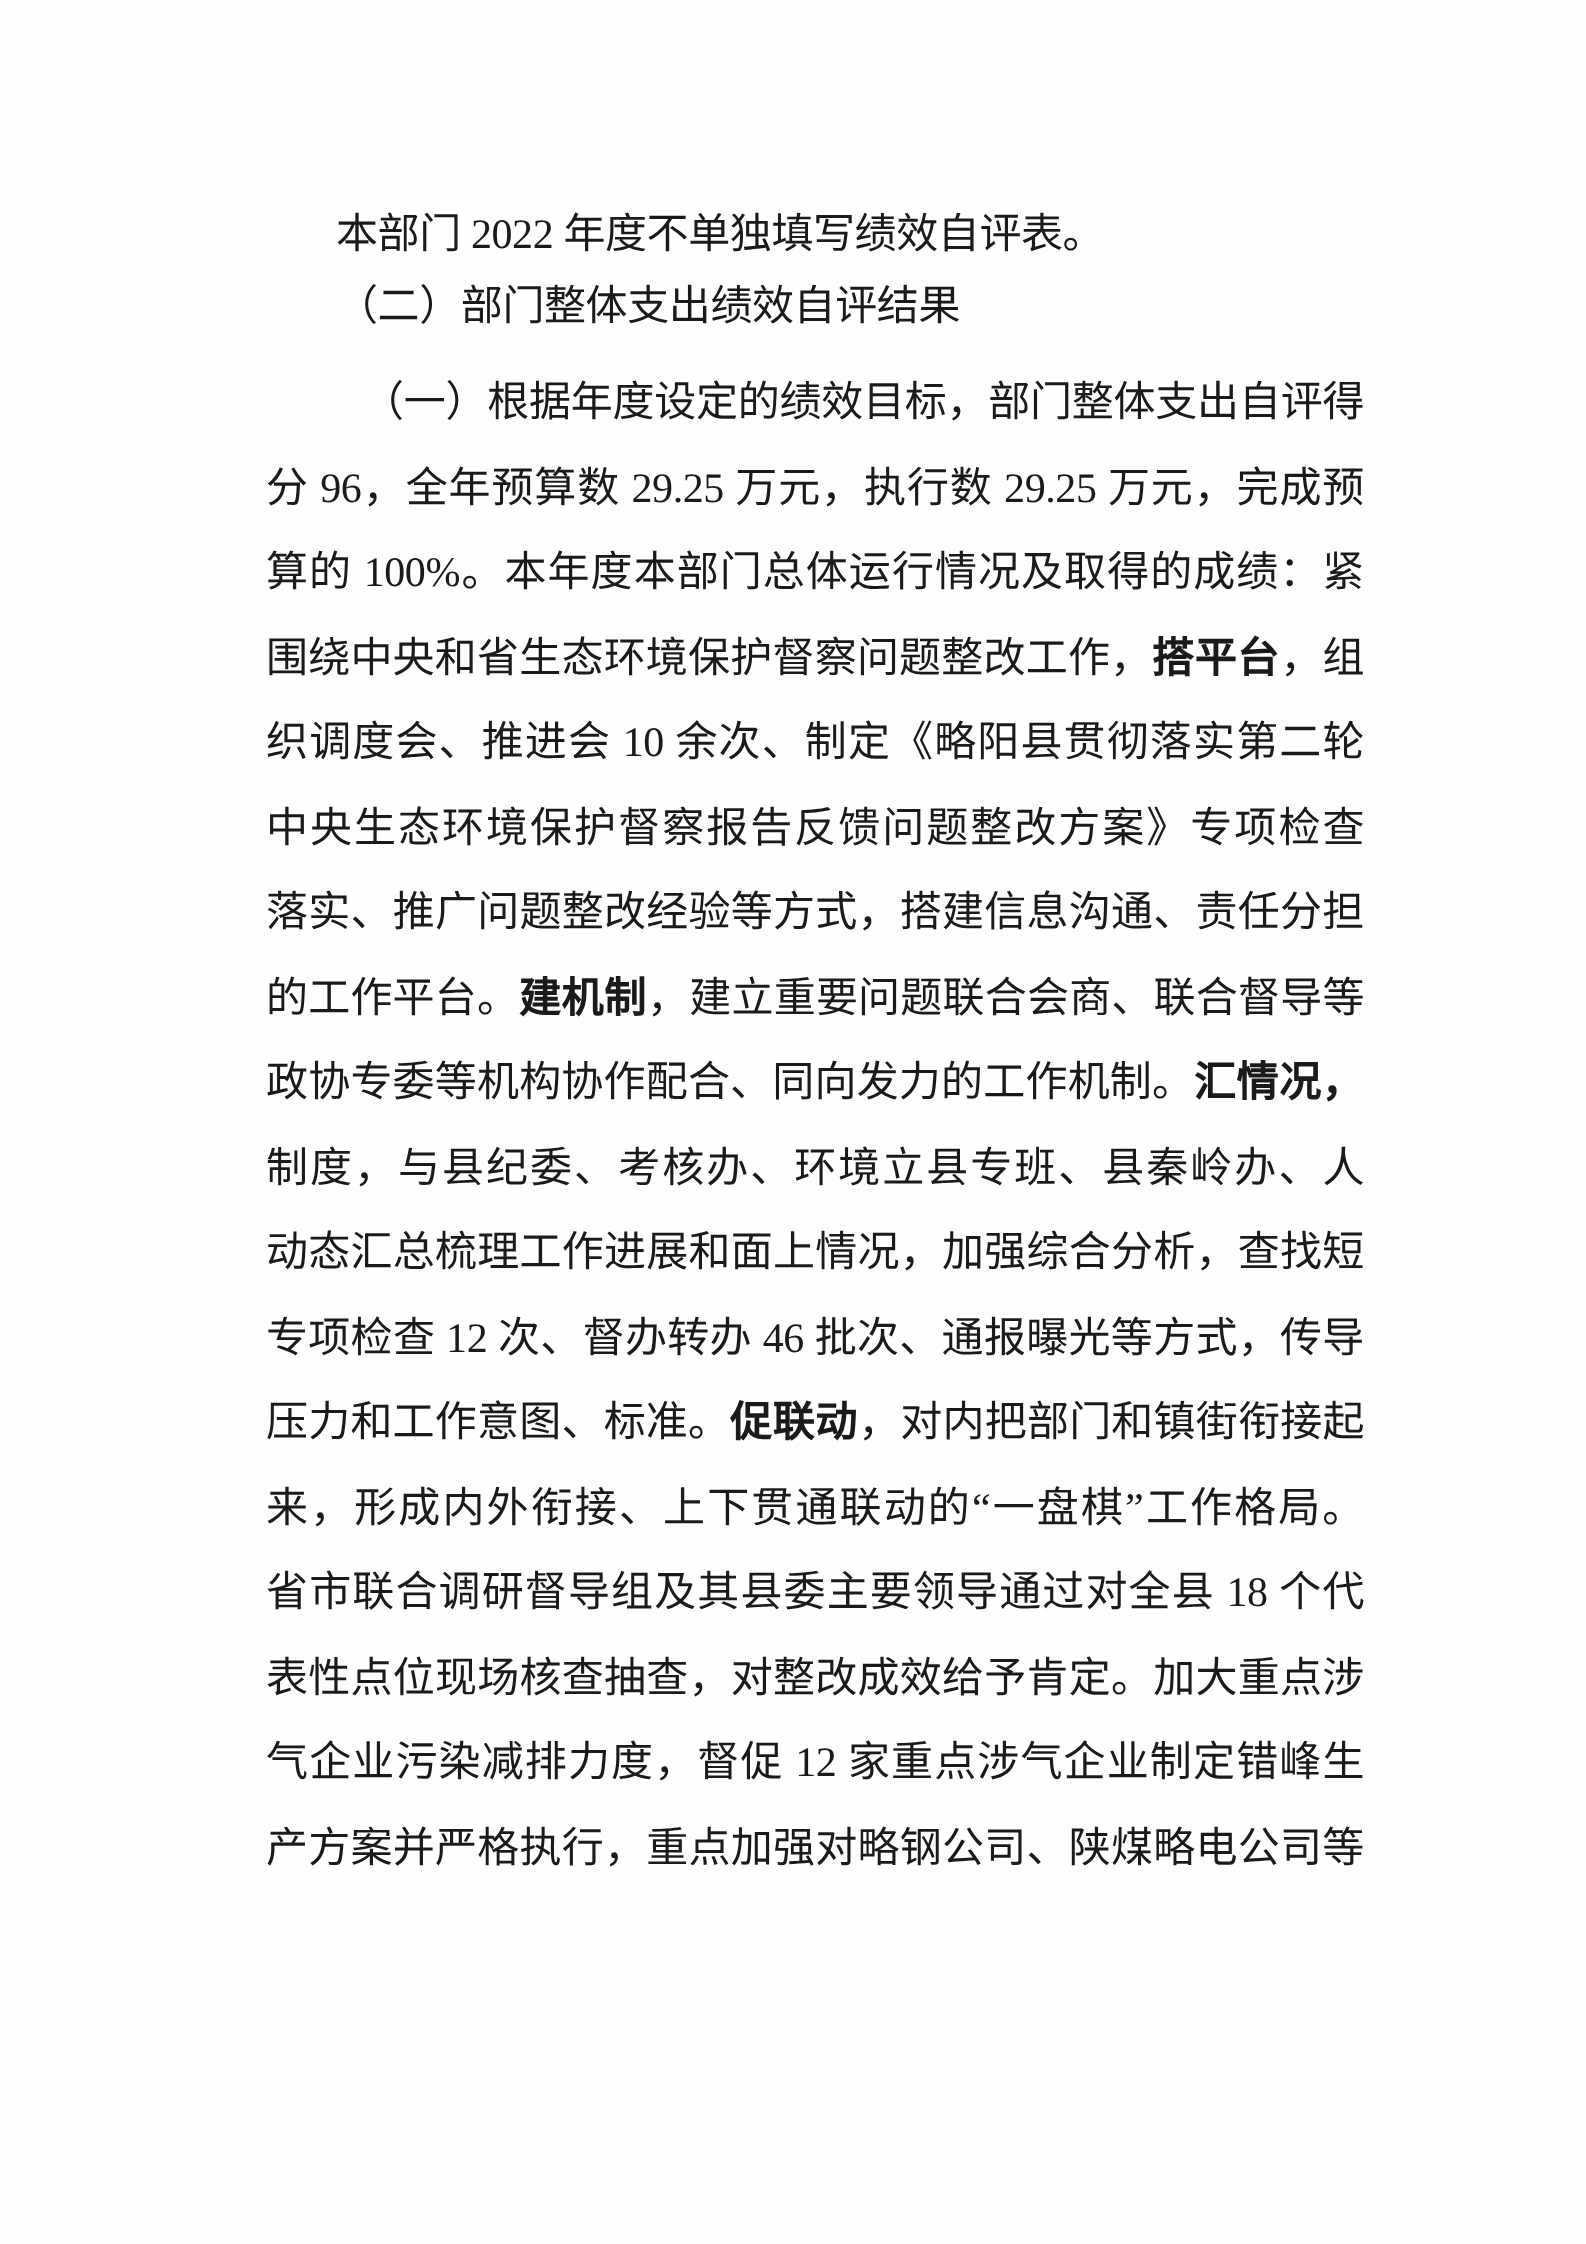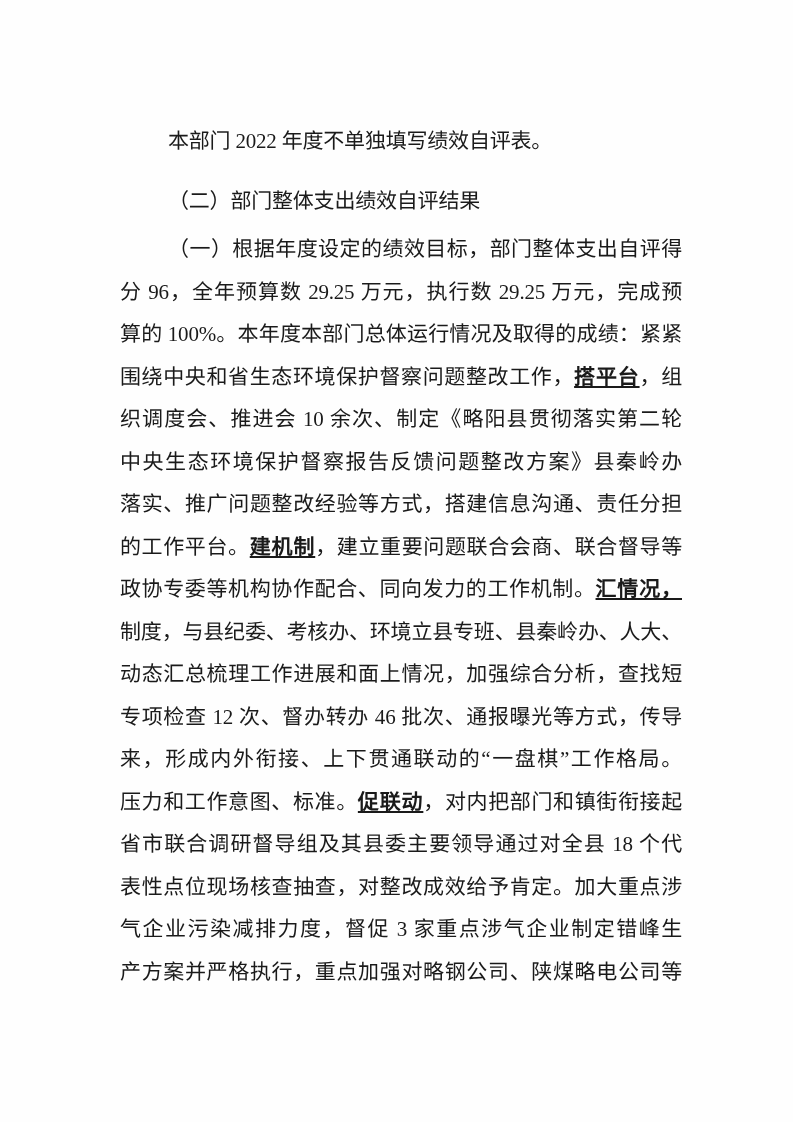--- a/index.html
+++ b/index.html
@@ -17,68 +17,68 @@
     overflow: hidden;
     font-family: "Liberation Serif", "DejaVu Serif", serif;
   }
   .content {
     position: absolute;
     left: 120px;
     top: 99px;
     width: 562px;
   }
   .block { width: 562px; }
-  .top-block .line { line-height: 36px; margin-top: 24px; }
+  .top-block .line { line-height: 36px; }
   .para-block { margin-top: 9px; }
   .para-block .line { line-height: 42.5px; }
   .line {
     font-size: 21px;
     letter-spacing: -0.2px;
     text-align: left;
     word-break: break-all;
     overflow: hidden;
   }
   .top-block .line { max-height: 36px; }
   .para-block .line { max-height: 42.5px; }
   .line.just {
     text-align: justify;
     text-align-last: justify;
+    margin-left: 13px;
   }
   .line.indent { padding-left: 48px; }
   .line .b {
     font-weight: 700;
     font-family: "Liberation Sans", "DejaVu Sans", sans-serif;
     letter-spacing: 0;
-    text-decoration: underline;
   }
   .line.heading { font-weight: 400; }
 </style>
 </head>
 <body>
 
 <div class="page">
   <div class="content">
     <div class="block top-block">
         <div class="line indent"><span>本部门 2022 年度不单独填写绩效自评表。</span></div>
         <div class="line indent heading"><span>（二）部门整体支出绩效自评结果</span></div>
       </div>
     <div class="block para-block">
         <div class="line indent just"><span>（一）根据年度设定的绩效目标，部门整体支出自评得</span></div>
         <div class="line just"><span>分 96，全年预算数 29.25 万元，执行数 29.25 万元，完成预</span></div>
         <div class="line just"><span>算的 100%。本年度本部门总体运行情况及取得的成绩：紧紧</span></div>
         <div class="line just"><span>围绕中央和省生态环境保护督察问题整改工作，</span><span class="b">搭平台</span><span>，组</span></div>
         <div class="line just"><span>织调度会、推进会 10 余次、制定《略阳县贯彻落实第二轮</span></div>
-        <div class="line just"><span>中央生态环境保护督察报告反馈问题整改方案》县秦岭办</span></div>
+        <div class="line just"><span>中央生态环境保护督察报告反馈问题整改方案》专项检查</span></div>
         <div class="line just"><span>落实、推广问题整改经验等方式，搭建信息沟通、责任分担</span></div>
         <div class="line just"><span>的工作平台。</span><span class="b">建机制</span><span>，建立重要问题联合会商、联合督导等</span></div>
         <div class="line just"><span>政协专委等机构协作配合、同向发力的工作机制。</span><span class="b">汇情况，</span></div>
         <div class="line just"><span>制度，与县纪委、考核办、环境立县专班、县秦岭办、人大、</span></div>
         <div class="line just"><span>动态汇总梳理工作进展和面上情况，加强综合分析，查找短</span></div>
         <div class="line just"><span>专项检查 12 次、督办转办 46 批次、通报曝光等方式，传导</span></div>
+        <div class="line just"><span>压力和工作意图、标准。</span><span class="b">促联动</span><span>，对内把部门和镇街衔接起</span></div>
         <div class="line just"><span>来，形成内外衔接、上下贯通联动的“一盘棋”工作格局。</span></div>
-        <div class="line just"><span>压力和工作意图、标准。</span><span class="b">促联动</span><span>，对内把部门和镇街衔接起</span></div>
         <div class="line just"><span>省市联合调研督导组及其县委主要领导通过对全县 18 个代</span></div>
         <div class="line just"><span>表性点位现场核查抽查，对整改成效给予肯定。加大重点涉</span></div>
-        <div class="line just"><span>气企业污染减排力度，督促 3 家重点涉气企业制定错峰生</span></div>
+        <div class="line just"><span>气企业污染减排力度，督促 12 家重点涉气企业制定错峰生</span></div>
         <div class="line just"><span>产方案并严格执行，重点加强对略钢公司、陕煤略电公司等</span></div>
       </div>
   </div>
 </div>
 
 </body></html>

